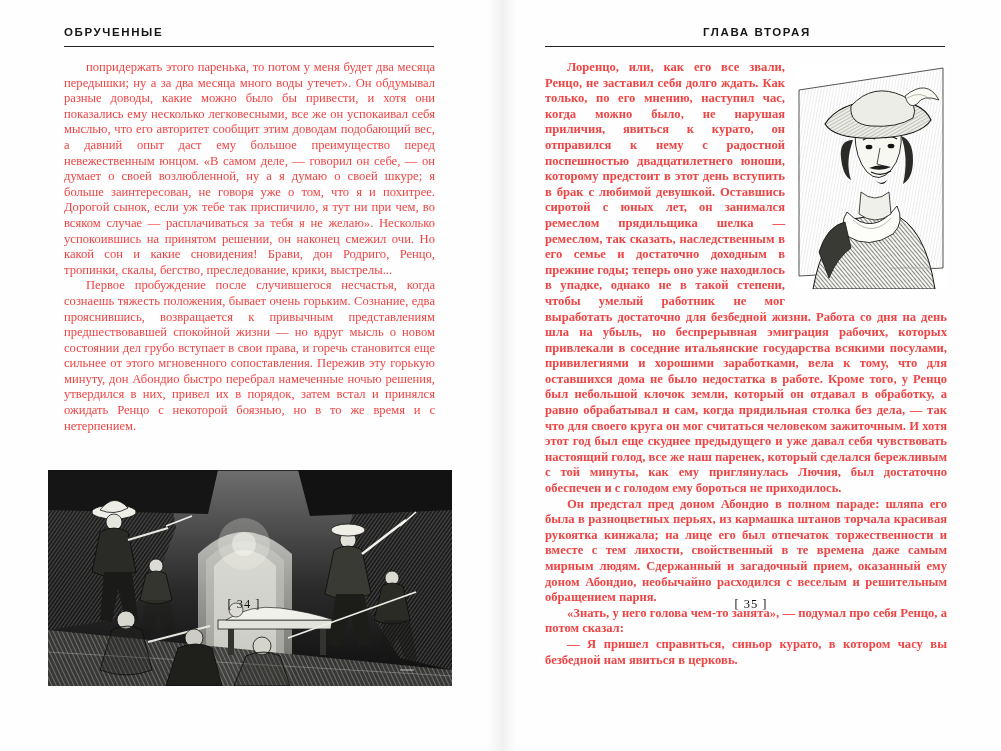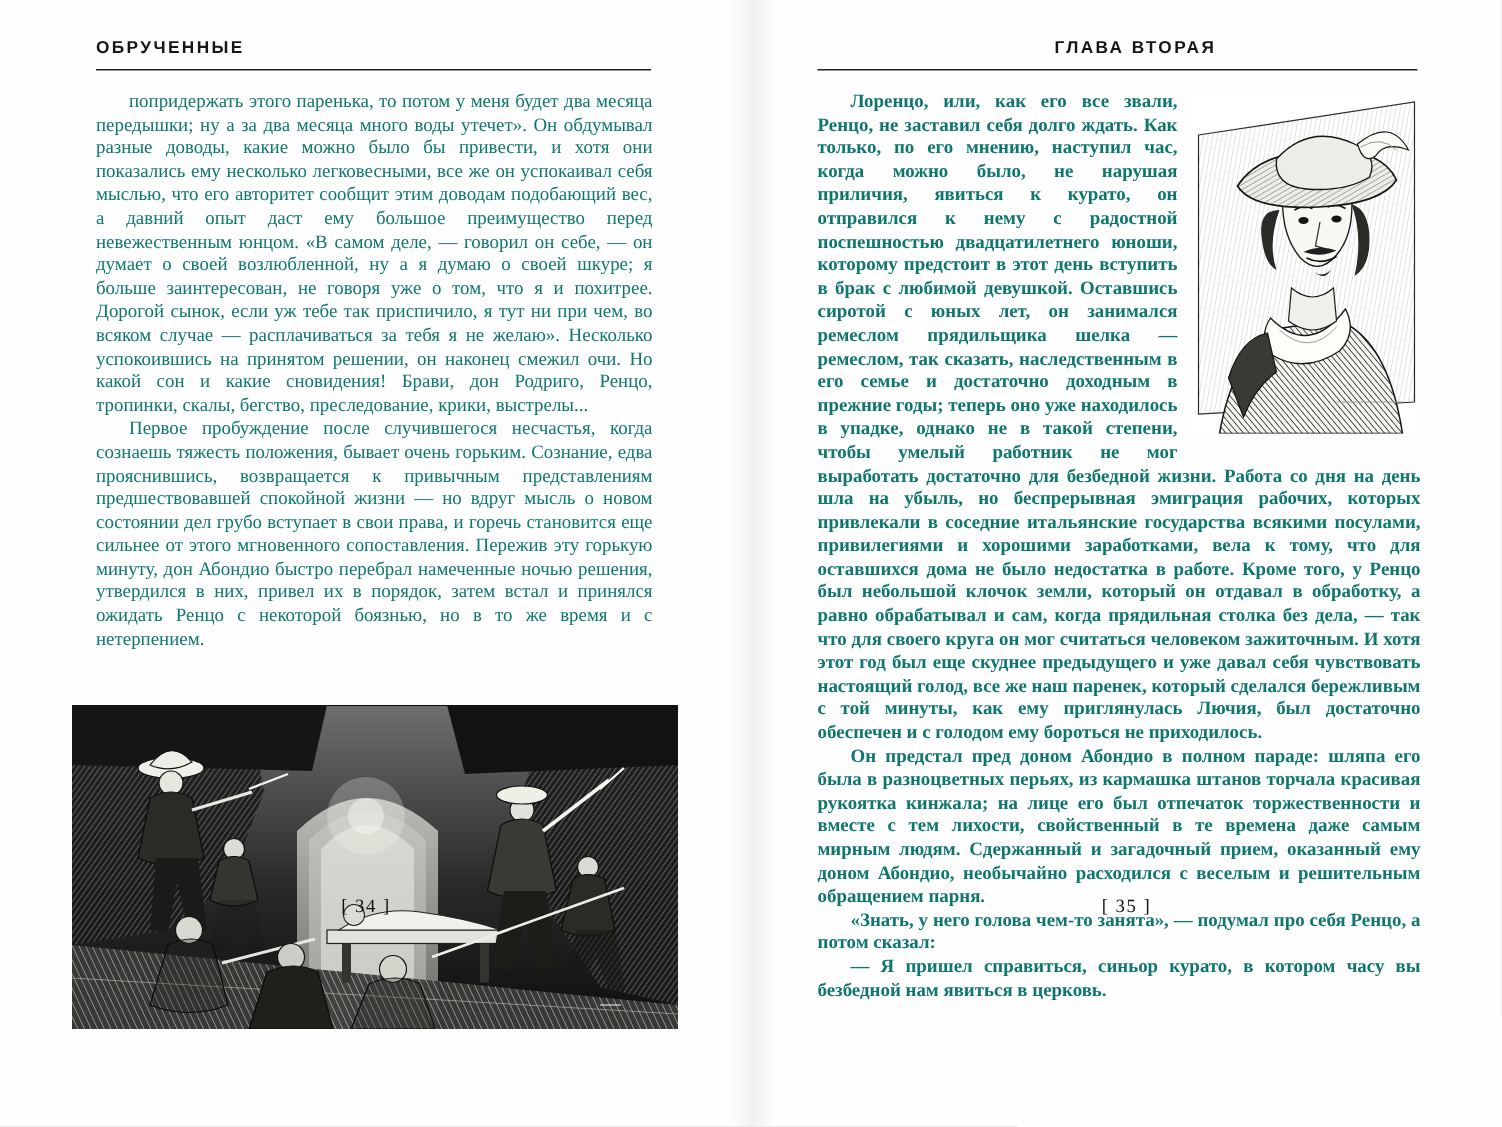--- a/index.html
+++ b/index.html
@@ -66,21 +66,21 @@
   .page.right .rule { left: 44px;  width: 400px; }
 
   .col {
     position: absolute;
     top: 60px;
     font-size: 12.6px;
     line-height: 15.6px;
     text-align: justify;
     text-justify: inter-word;
     hyphens: auto;
-    color: #0f766e;
+    color: #ef4444;
   }
   .page.left .col  { left: 64px;  width: 371px; }
   .page.right .col { left: 44px;  width: 402px; font-weight: bold; }
 
   .col p {
     margin: 0;
     text-indent: 22px;
   }
 
   

